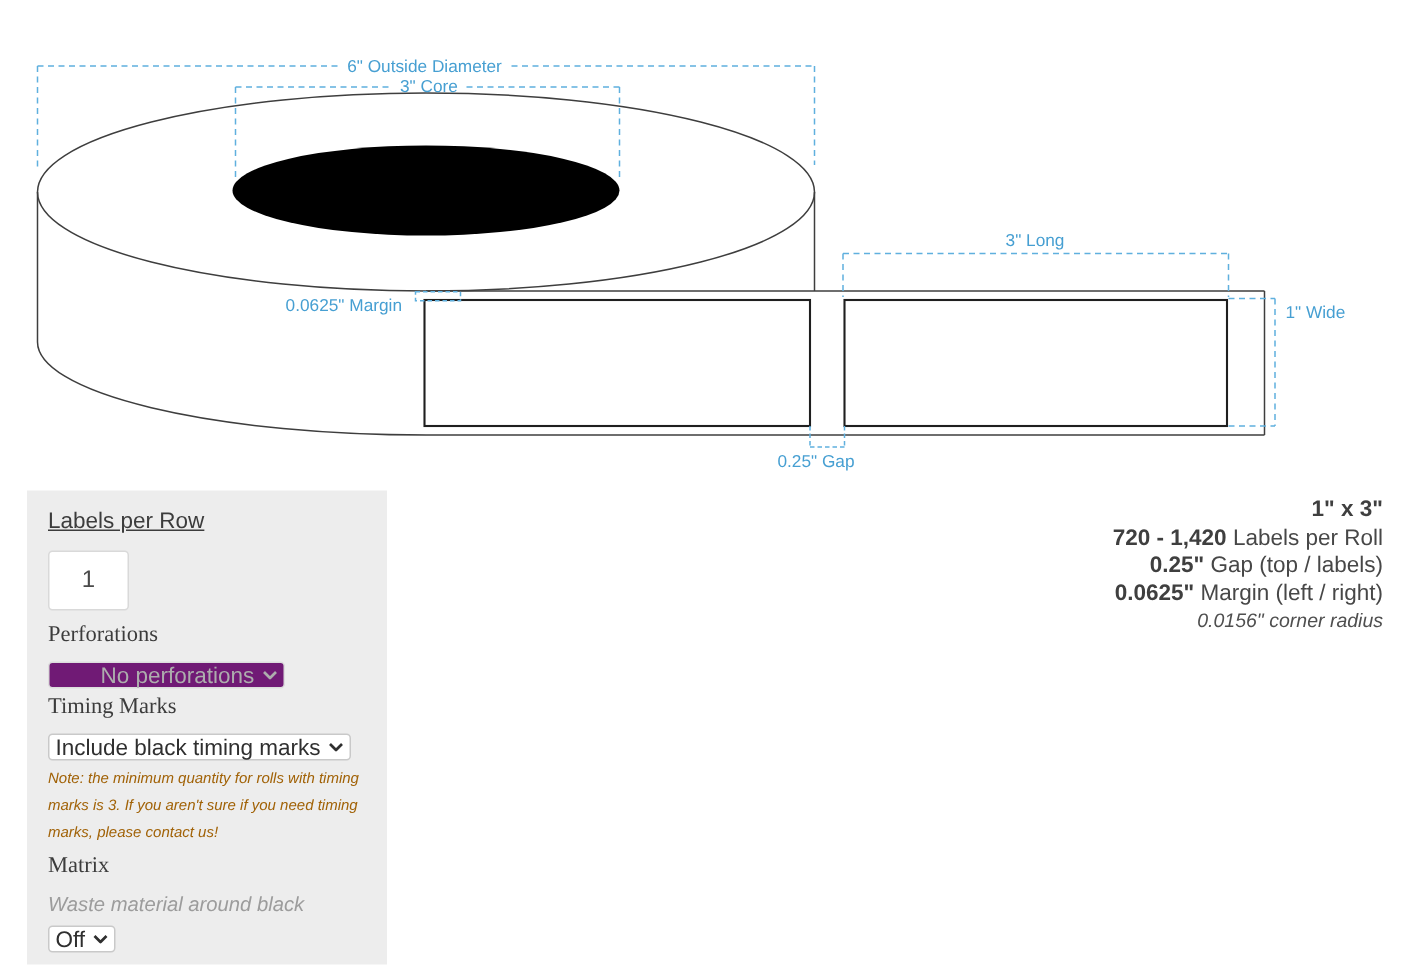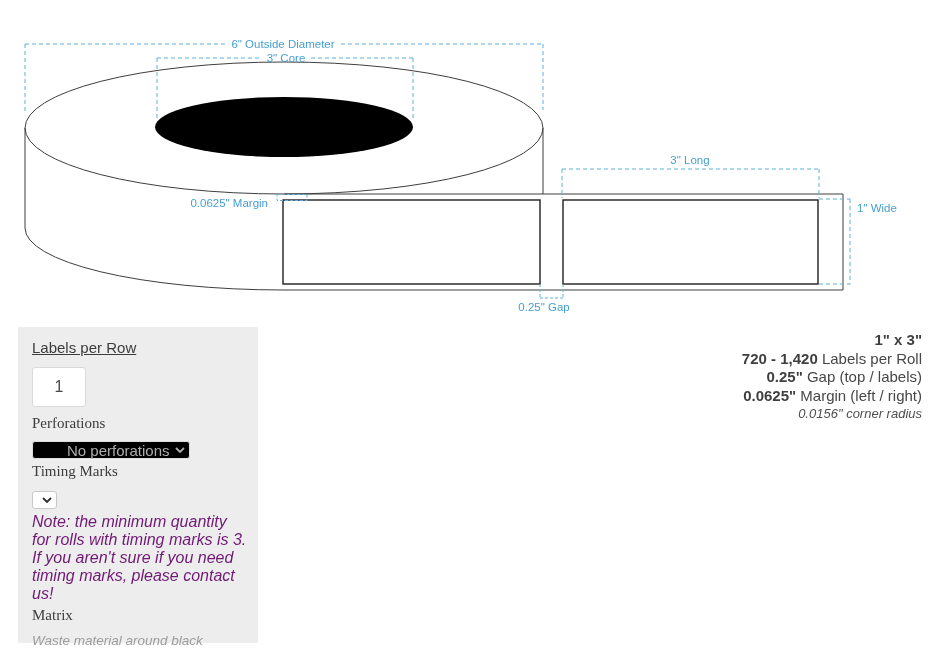--- a/index.html
+++ b/index.html
@@ -28,24 +28,24 @@
     margin:0 0 8px 0;padding:0;outline:none;
   }
   .hd2{margin:0 0 9px 0;line-height:17px;font-family:Liberation Serif, serif;}
   .select{
     display:inline-flex;align-items:center;height:18px;box-sizing:border-box;
     border:1px solid #c9c9c9;border-radius:3px;background:#fff;
     padding:0 4px;font-size:15px;color:#2f2f2f;margin:0 0 4px 0;cursor:default;
     white-space:nowrap;
   }
   .select .chev{display:inline-flex;margin-left:5px;}
-  .select.muted{color:#adadad;border-color:#dddddd;background:#000000;padding-left:34px;}
+  .select.muted{color:#adadad;border-color:#dddddd;background:#701a75;padding-left:34px;}
   .note{
-    margin:0 0 4px 0;font-style:italic;color:#701a75;
-    font-size:16px;line-height:18px;width:216px;
+    margin:0 0 4px 0;font-style:italic;color:#a16207;
+    font-size:10px;line-height:18px;width:216px;
   }
   .waste{margin:0 0 6px 0;font-style:italic;color:#9c9c9c;font-size:13.5px;line-height:16px;}
   
   .summary{
     position:absolute;right:12px;top:331px;text-align:right;
     color:#474747;font-size:15px;line-height:18.5px;
   }
   .summary .b{font-weight:bold;color:#3f3f3f;}
   .summary .it{font-style:italic;font-size:13px;color:#4f4f4f;}
 </style>
@@ -103,20 +103,21 @@
       <span class="chev">
         <svg width="10" height="6" viewBox="0 0 10 6">
             <polyline points="1,1 5,5 9,1" fill="none" stroke="currentColor" stroke-width="1.8"></polyline>
           </svg>
       </span>
     </div>
 
     <p class="hd2">Timing Marks</p>
 
     <div class="select">
+      <span>Include black timing marks</span>
       <span class="chev">
         <svg width="10" height="6" viewBox="0 0 10 6">
             <polyline points="1,1 5,5 9,1" fill="none" stroke="currentColor" stroke-width="1.8"></polyline>
           </svg>
       </span>
     </div>
 
     <p class="note">Note: the minimum quantity for rolls with timing marks is 3. If you aren't sure if you need timing marks, please contact us!</p>
 
     <p class="hd2">Matrix</p>

